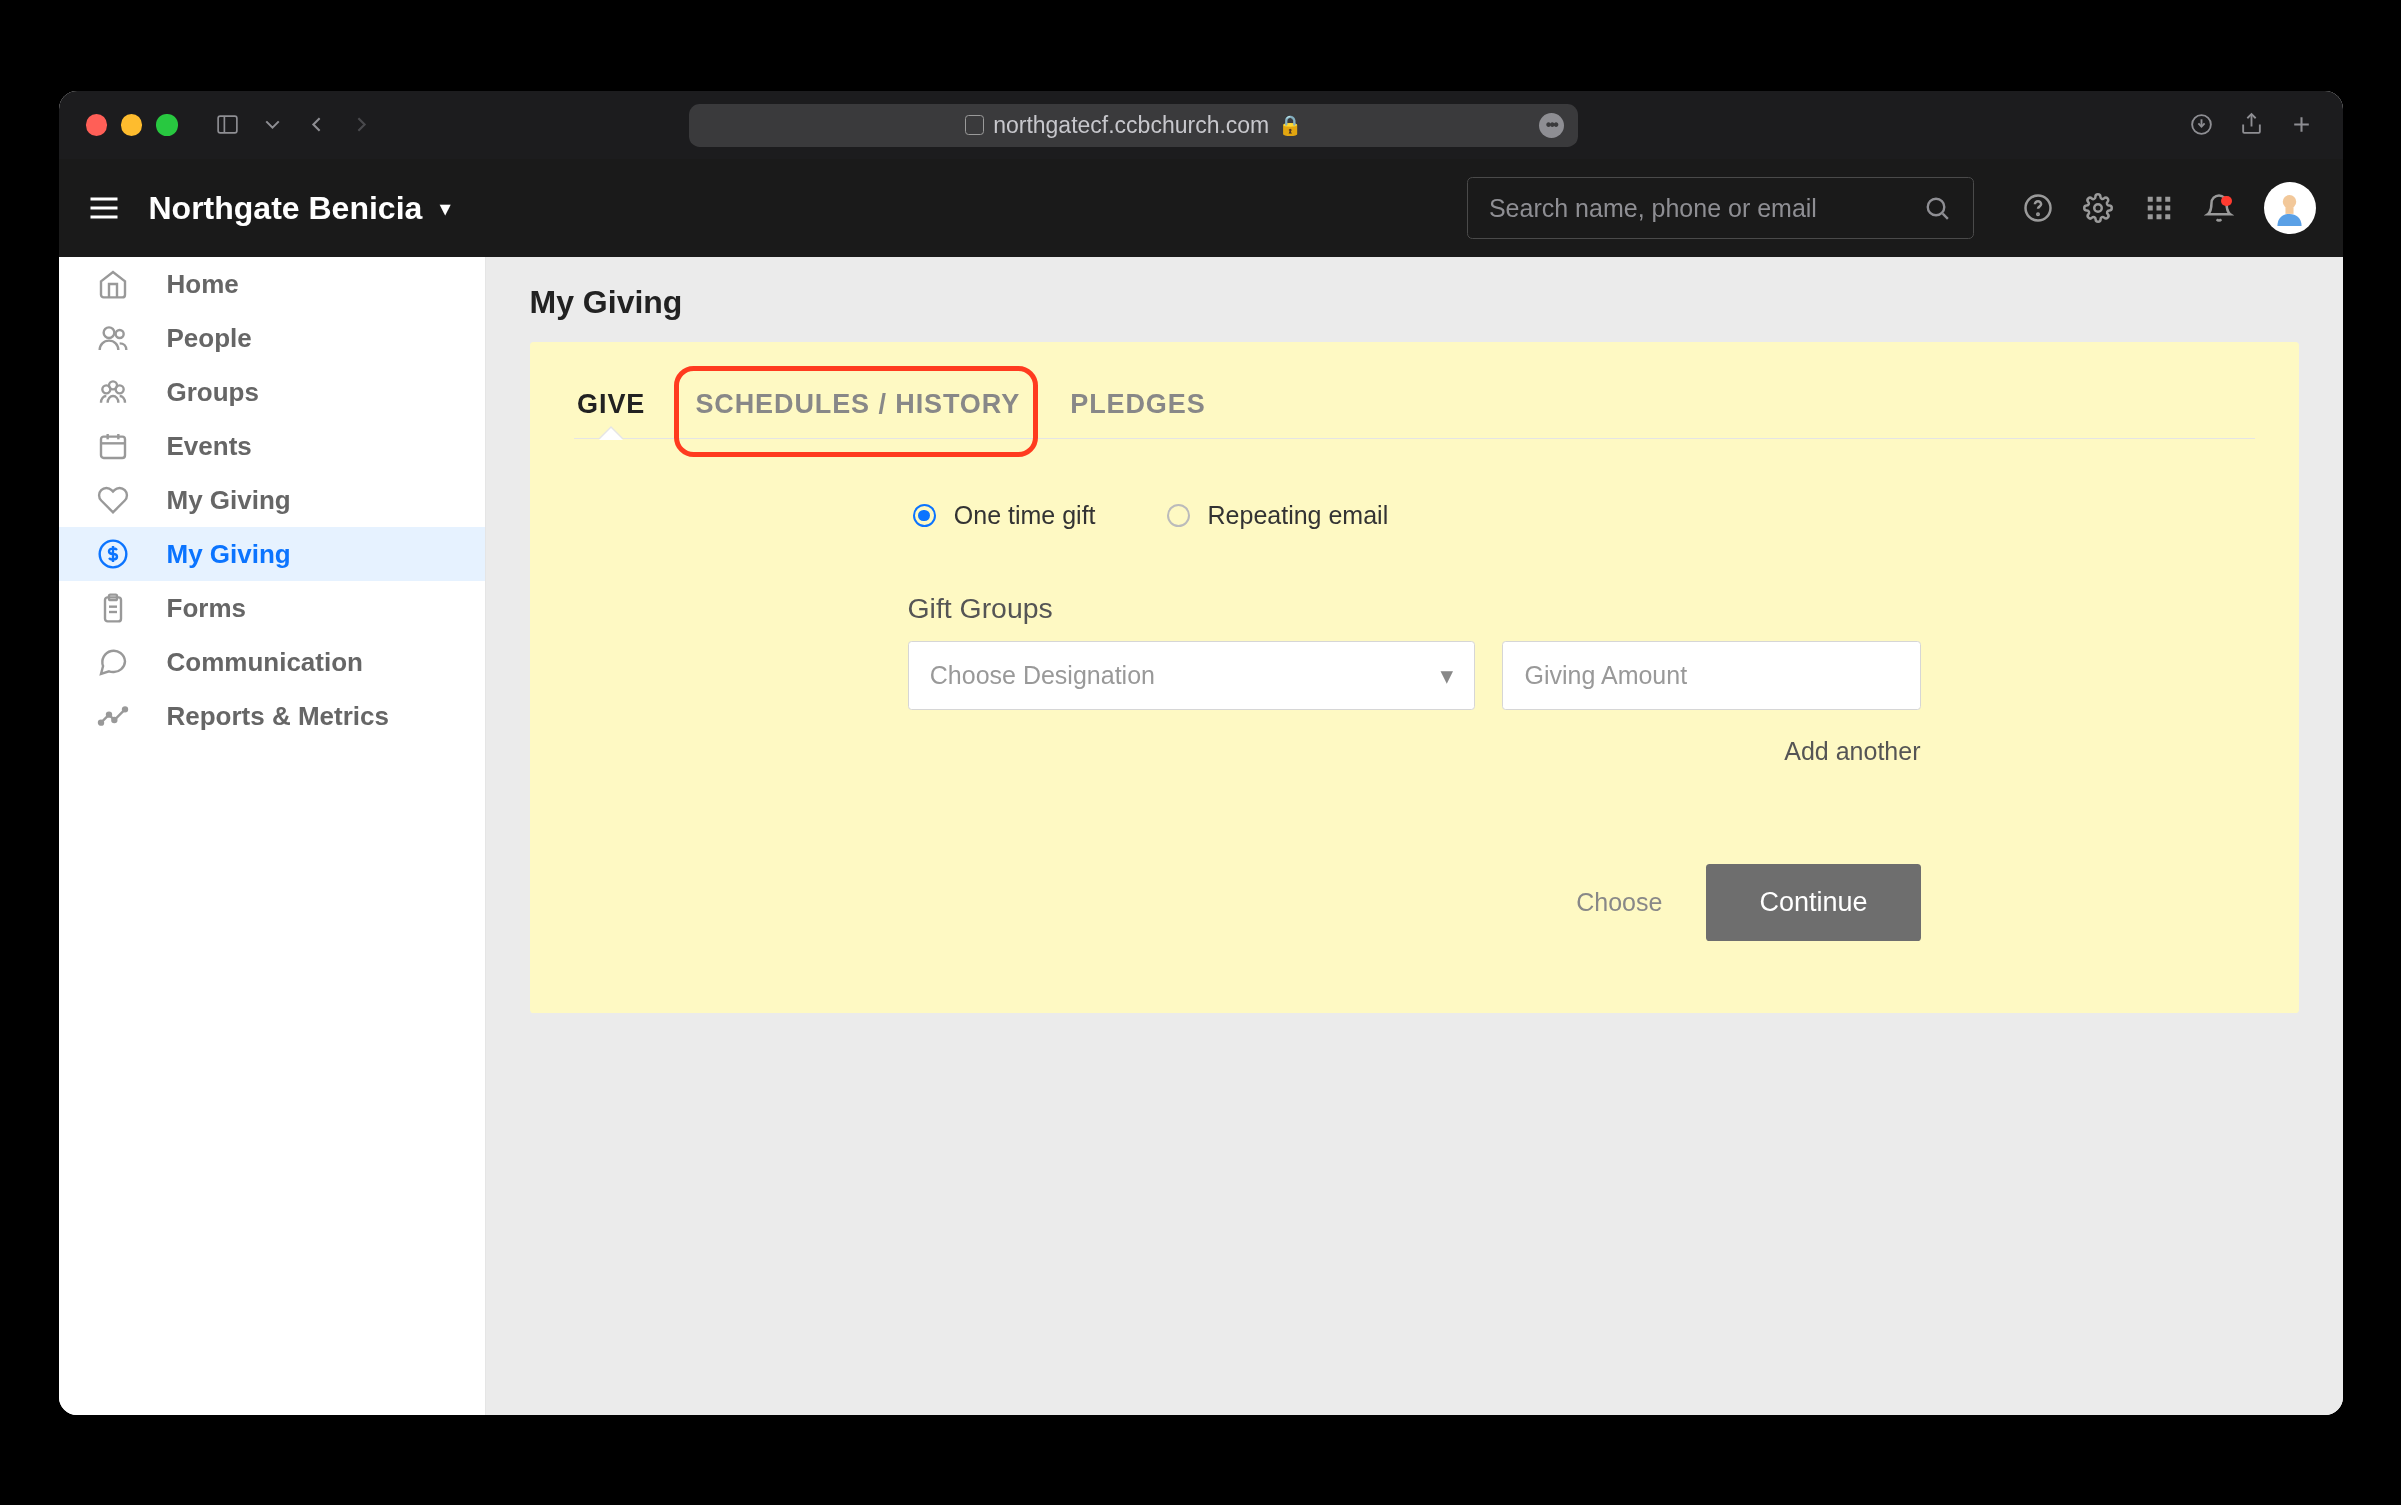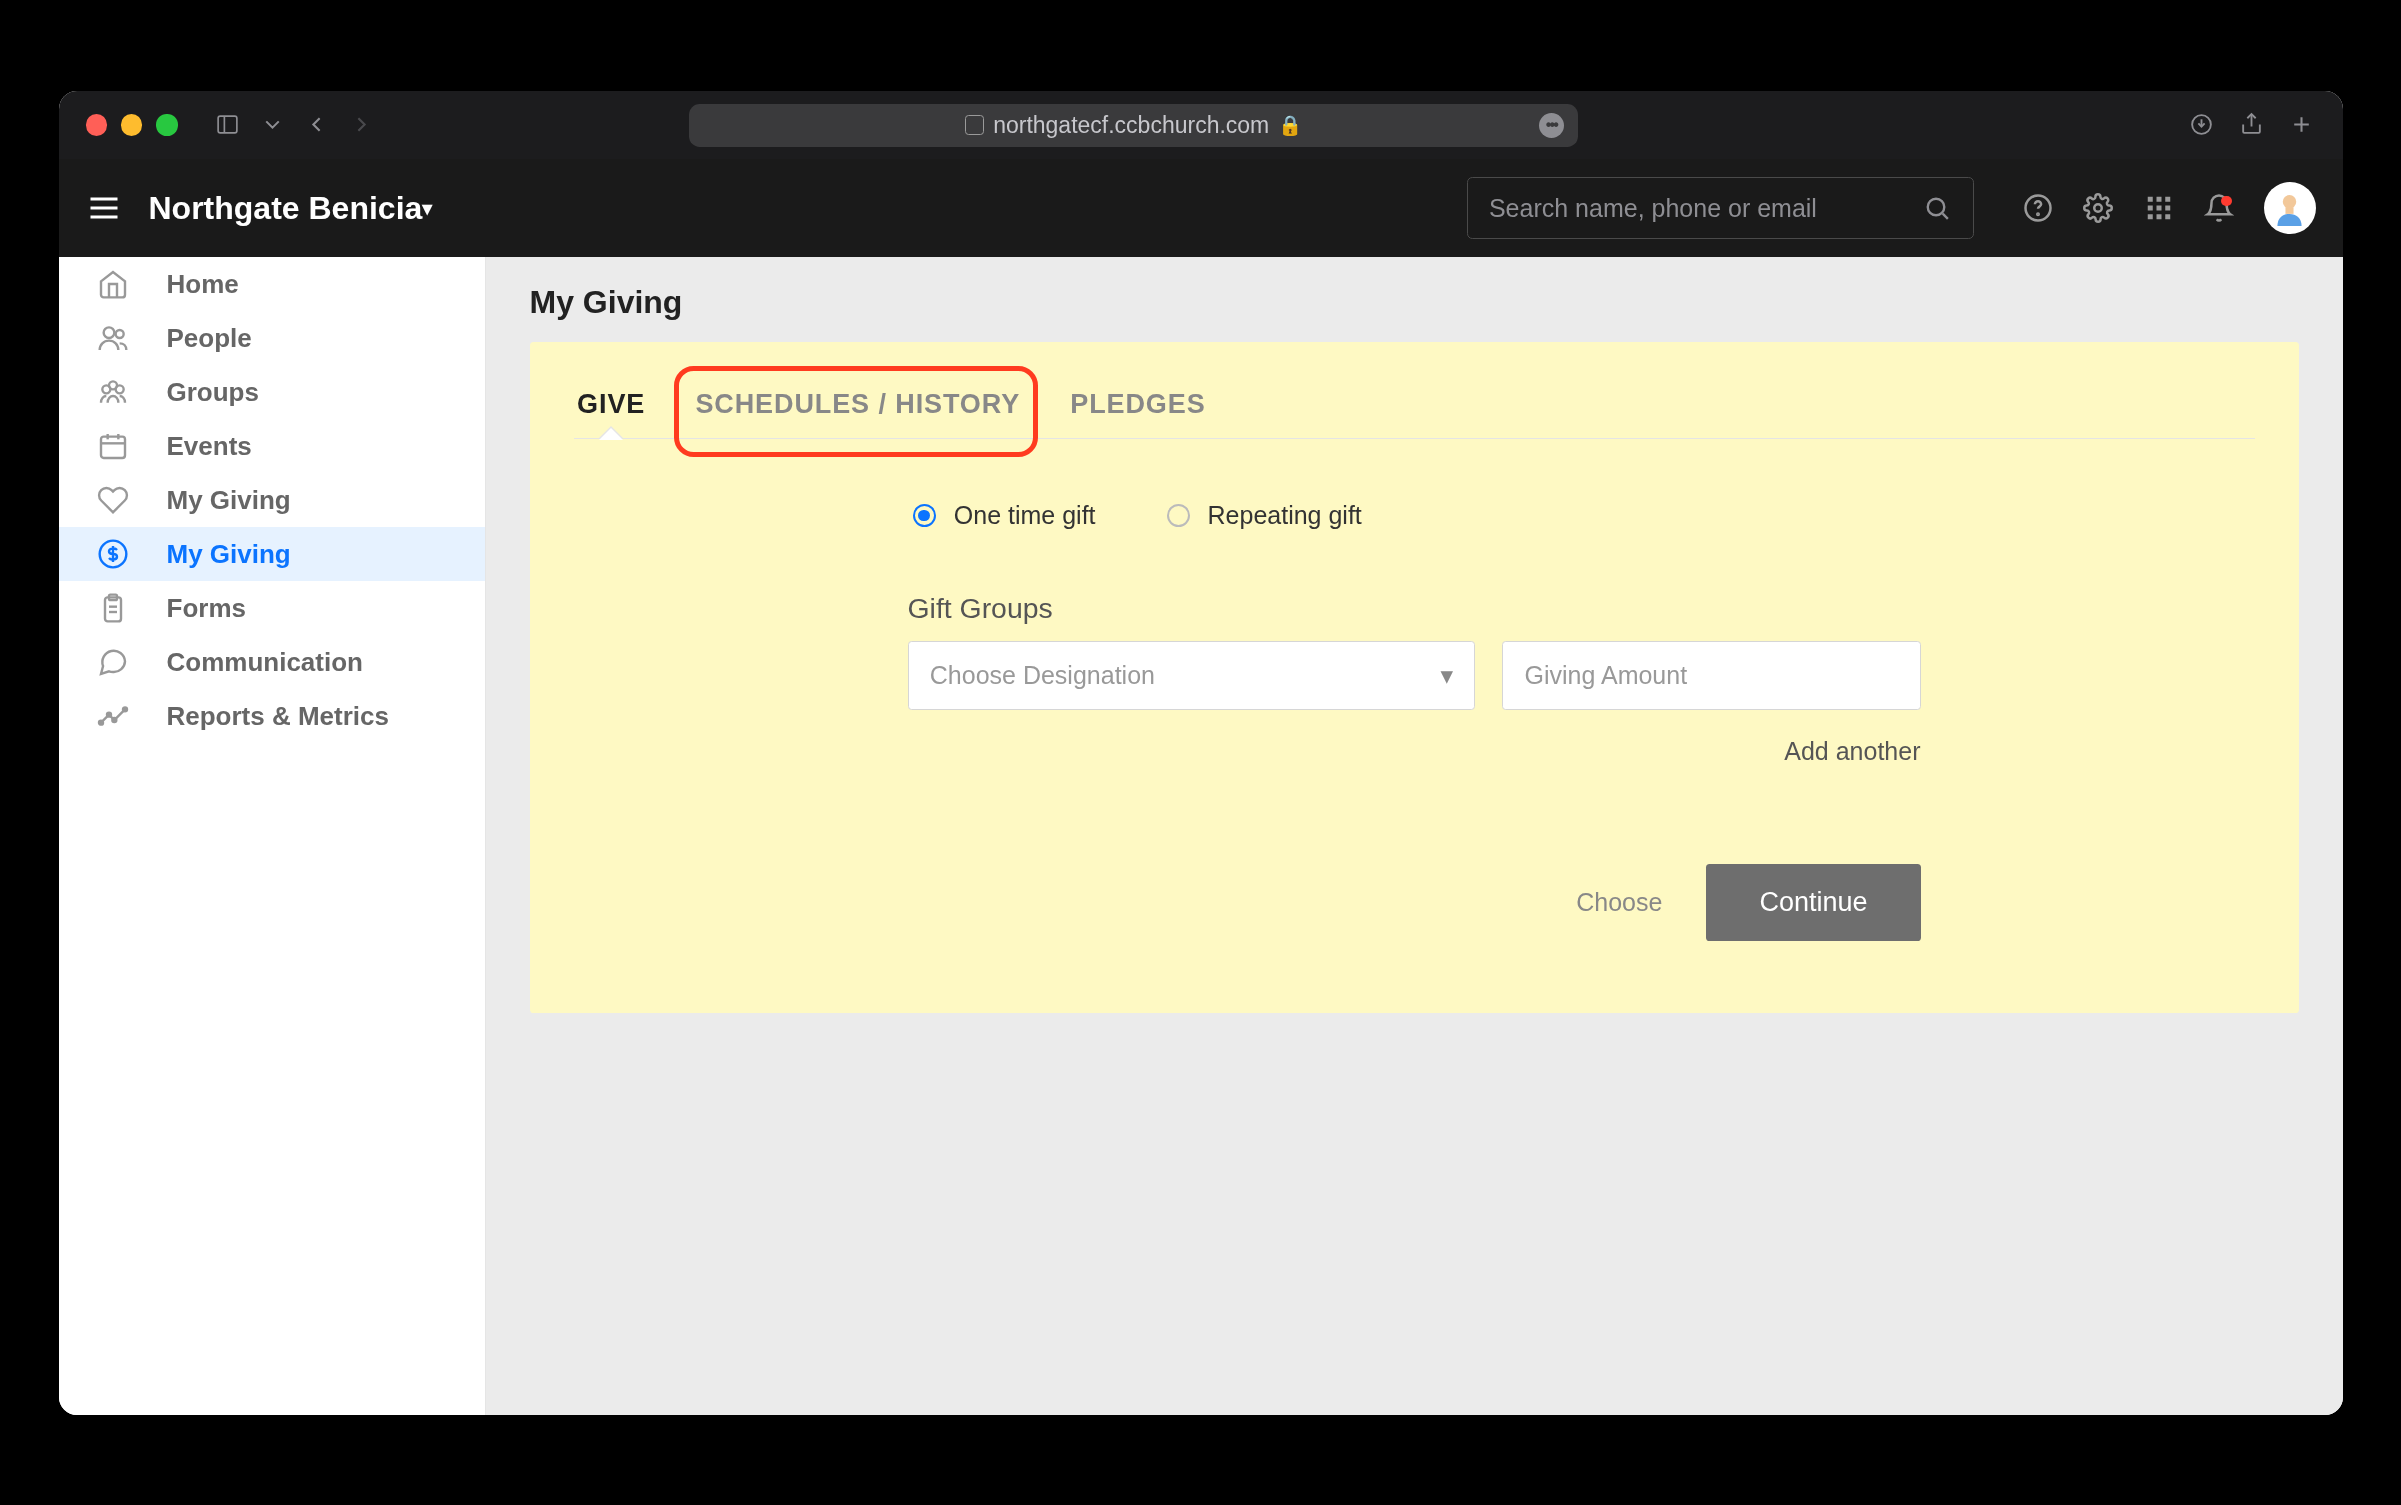--- a/index.html
+++ b/index.html
@@ -60,21 +60,21 @@
 .app-header {
   background: #1a1a1a;
   height: 98px;
   display: flex;
   align-items: center;
   padding: 0 27px;
   gap: 27px;
 }
 .hamburger { color: #fff; display: flex; align-items: center; }
 .hamburger svg { width: 36px; height: 36px; }
-.org-title { color: #fff; font-size: 32px; font-weight: 700; display: flex; align-items: center; gap: 0; }
+.org-title { color: #fff; font-size: 32px; font-weight: 700; display: flex; align-items: center; gap: 18px; }
 .org-title .caret { font-size: 19.6px; }
 .search-box {
   margin-left: auto;
   width: 507px;
   height: 62px;
   border: 1.8px solid #4a4a4a;
   border-radius: 5.3px;
   display: flex;
   align-items: center;
   padding: 0 21.3px;
@@ -433,21 +433,21 @@
         </div>
 
         <div class="form-area">
           <div class="radio-row">
             <label class="radio-opt selected">
               <span class="r"></span>
               <span>One time gift</span>
             </label>
             <label class="radio-opt">
               <span class="r"></span>
-              <span>Repeating gift</span>
+              <span>Repeating email</span>
             </label>
           </div>
 
           <div class="section-label">Gift Groups</div>
           <div class="row">
             <div class="select-box">
               <span>Choose Designation</span>
               <span class="caret-down">▾</span>
             </div>
             <div class="input-box">

